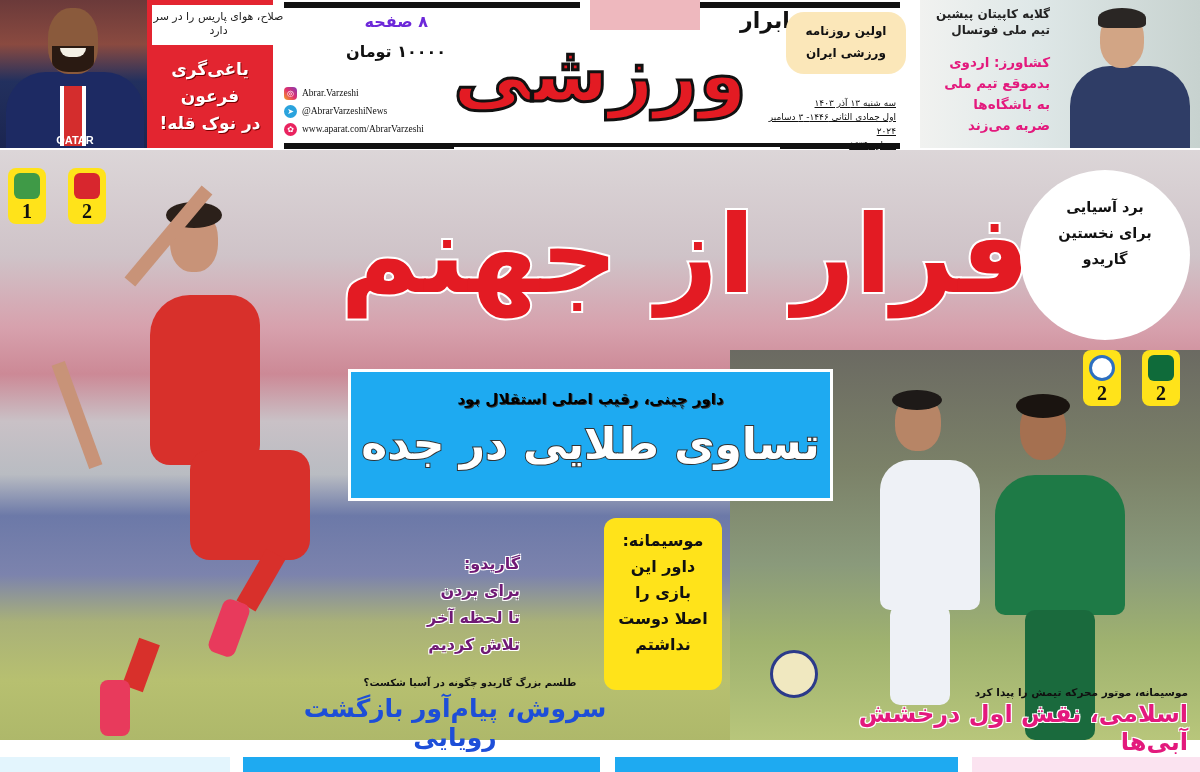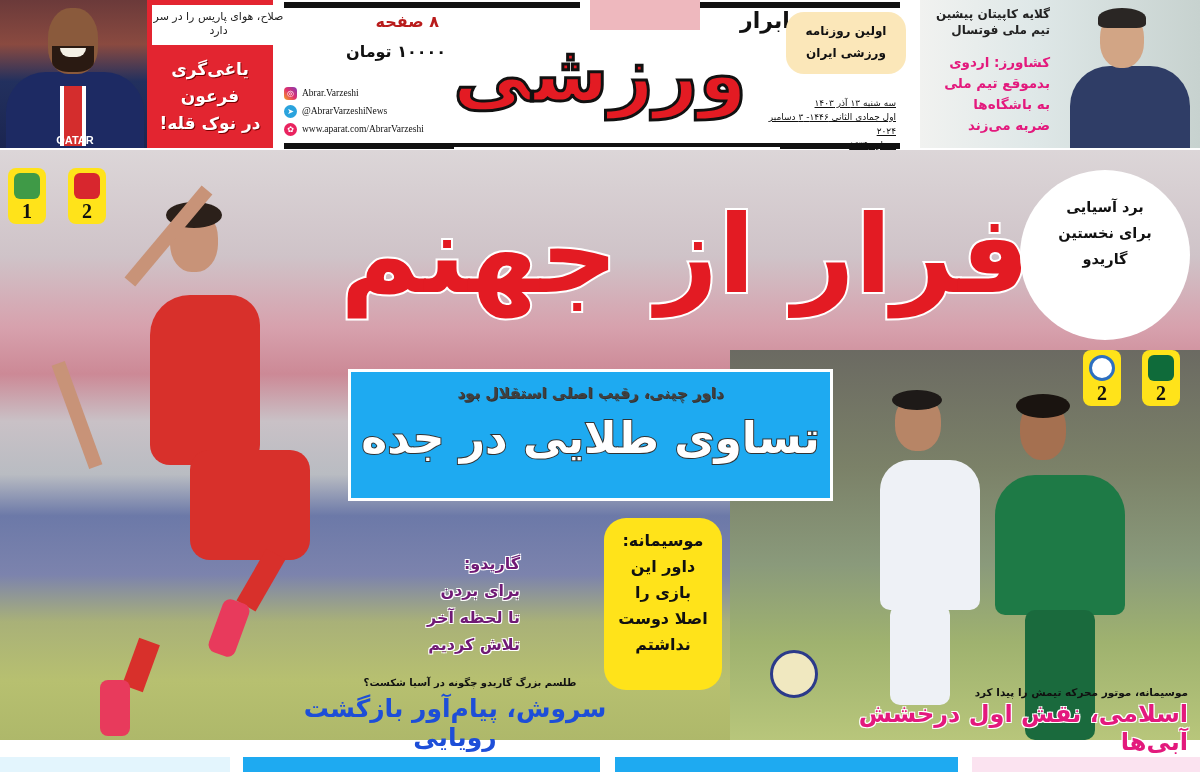--- a/index.html
+++ b/index.html
@@ -22,21 +22,21 @@
 
     .salah-box { left: 147px; top: 0; width: 126px; height: 148px; background: #e32530; }
     .salah-sub { position: absolute; left: 5px; top: 5px; width: 133px; height: 40px; background: #fff; color: #222;
       font: 11px "DejaVu Sans", sans-serif; text-align: center; line-height: 14px; padding-top: 5px; }
     .salah-head { position: absolute; left: 2px; top: 56px; width: 122px; text-align: center; color: #fff;
       font: bold 17px "DejaVu Sans", sans-serif; line-height: 27px; text-shadow: 1px 1px 0 #700; }
 
     .price-col { left: 284px; top: 0; width: 170px; height: 150px; }
     .bar-top { position: absolute; left: 0; top: 2px; height: 6px; background: #111; }
     .bar-bot { position: absolute; left: 0; top: 143px; height: 6px; background: #111; }
-    .pages { position: absolute; right: 15px; top: 12px; font: bold 16px "DejaVu Sans", sans-serif; color: #b91c1c; }
+    .pages { position: absolute; right: 26px; top: 12px; font: bold 16px "DejaVu Sans", sans-serif; color: #6d28d9; }
     .price { position: absolute; right: 8px; top: 42px; font: bold 16px "DejaVu Sans", sans-serif; color: #111; }
     .social { position: absolute; left: 0; top: 84px; width: 175px; }
     .social-row { display: flex; align-items: center; height: 18px; font: 9.5px "Liberation Serif", serif; color: #111; white-space: nowrap; }
     .social-row .ic { width: 13px; height: 13px; border-radius: 4px; margin-right: 5px; flex: none; display: flex; align-items: center; justify-content: center; color: #fff; font-size: 8px; }
     .ic-insta { background: linear-gradient(45deg, #f5a623, #e1306c, #833ab4); }
     .ic-tg { background: #2aa3dd; border-radius: 50% !important; }
     .ic-aparat { background: #e9235f; border-radius: 50% !important; }
 
     .logo { left: 450px; top: 0; width: 300px; height: 148px; }
     .logo-strip { position: absolute; left: 140px; top: 0; width: 110px; height: 30px; background: #e8a0a8; opacity: .75; }
@@ -73,26 +73,26 @@
       -webkit-text-stroke: 4px #ffffff; paint-order: stroke fill; letter-spacing: 2px; }
 
     .score-badge { position: absolute; width: 38px; height: 56px; background: #ffe31a; border-radius: 8px; }
     .score-badge .crest { position: absolute; left: 6px; top: 5px; width: 26px; height: 26px; border-radius: 6px; }
     .score-badge .num { position: absolute; left: 0; bottom: 1px; width: 38px; text-align: center; font: bold 20px "Liberation Serif", serif; color: #111; }
 
     .circle { left: 1020px; top: 170px; width: 170px; height: 170px; border-radius: 50%; background: #fff; direction: rtl; text-align: center;
       font: bold 14.5px "DejaVu Sans", sans-serif; line-height: 26px; color: #111; padding-top: 24px; }
 
     .blue-box { left: 348px; top: 369px; width: 485px; height: 132px; background: #1eaaf1; border: 3px solid #fff; direction: rtl; text-align: center; }
-    .blue-kicker { margin-top: 12px; font: bold 15px "DejaVu Sans", sans-serif; color: #404040; text-shadow: 1px 1px 0 #333; }
+    .blue-kicker { margin-top: 18px; font: bold 15px "DejaVu Sans", sans-serif; color: #000000; text-shadow: 1px 1px 0 #333; }
     .blue-head { margin-top: 10px; font: bold 44px "DejaVu Sans", sans-serif; color: #fff; -webkit-text-stroke: 2px #333; paint-order: stroke fill; }
 
     .garrido-quote { left: 360px; top: 518px; width: 160px; direction: rtl; text-align: right; font: bold 16px "DejaVu Sans", sans-serif; color: #701a75;
       line-height: 27px; text-shadow: 1px 1px 0 #fff, -1px -1px 0 #fff, 1px -1px 0 #fff, -1px 1px 0 #fff; margin-top: 32px; }
-    .yellow-box { left: 604px; top: 518px; width: 118px; height: 172px; background: #ffe31a; border-radius: 22px; direction: rtl; text-align: center;
+    .yellow-box { left: 604px; top: 518px; width: 118px; height: 172px; background: #ffe31a; border-radius: 12px; direction: rtl; text-align: center;
       font: bold 16px "DejaVu Sans", sans-serif; color: #111; line-height: 26px; padding-top: 10px; }
 
     .kicker-left { left: 300px; top: 677px; width: 340px; direction: rtl; text-align: center; font: bold 10px "DejaVu Sans", sans-serif; color: #111; }
     .head-left { left: 260px; top: 694px; width: 390px; direction: rtl; text-align: center; font: bold 25px "DejaVu Sans", sans-serif; color: #1d4ed8; }
     .kicker-right { left: 900px; top: 686px; width: 300px; direction: rtl; text-align: right; padding-right: 12px; font: bold 10.5px "DejaVu Sans", sans-serif; color: #111; }
     .head-right { left: 830px; top: 700px; width: 370px; direction: rtl; text-align: right; padding-right: 12px; font: bold 24px "DejaVu Sans", sans-serif; color: #e3197d;
       text-shadow: 1px 1px 0 #fff, -1px -1px 0 #fff, 1px -1px 0 #fff, -1px 1px 0 #fff; }
 
     
     .bottom-strip { left: 0; top: 757px; width: 1200px; height: 15px; background: #fff; }

